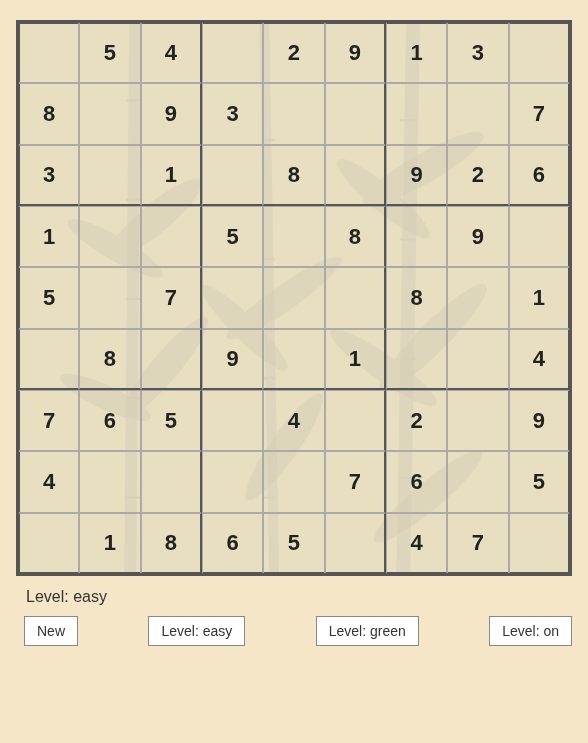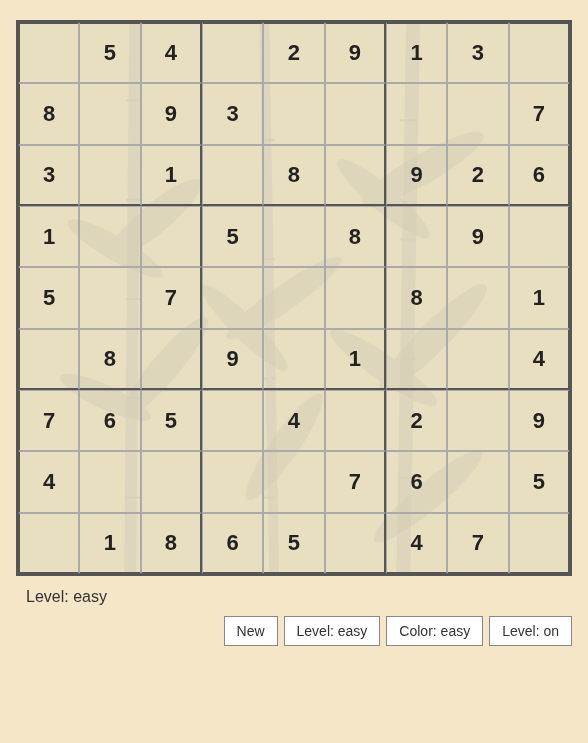--- a/index.html
+++ b/index.html
@@ -105,21 +105,21 @@
       margin: 12px 0 10px 10px;
       font-size: 16px;
       color: #333;
       font-family: Arial, sans-serif;
     }
 
     .bottom-bar {
       display: flex;
       gap: 6px;
       margin: 0 0 10px 8px;
-      justify-content: flex-end;
+      justify-content: space-between;
     }
 
     .bottom-btn {
       background: white;
       border: 1px solid #888;
       padding: 6px 12px;
       font-size: 14px;
       color: #333;
       cursor: pointer;
       font-family: Arial, sans-serif;
@@ -257,17 +257,17 @@
         <div class="cell" data-row="9" data-col="8">7</div>
         <div class="cell" data-row="9" data-col="9"></div>
       </div>
   </div>
 
   <div class="level-text">Level: easy</div>
 
   <div class="bottom-bar">
     <button class="bottom-btn">New</button>
     <button class="bottom-btn">Level: easy</button>
-    <button class="bottom-btn">Color: easy</button>
+    <button class="bottom-btn">Level: green</button>
     <button class="bottom-btn">Level: on</button>
   </div>
 
 </div>
 
 </body></html>

